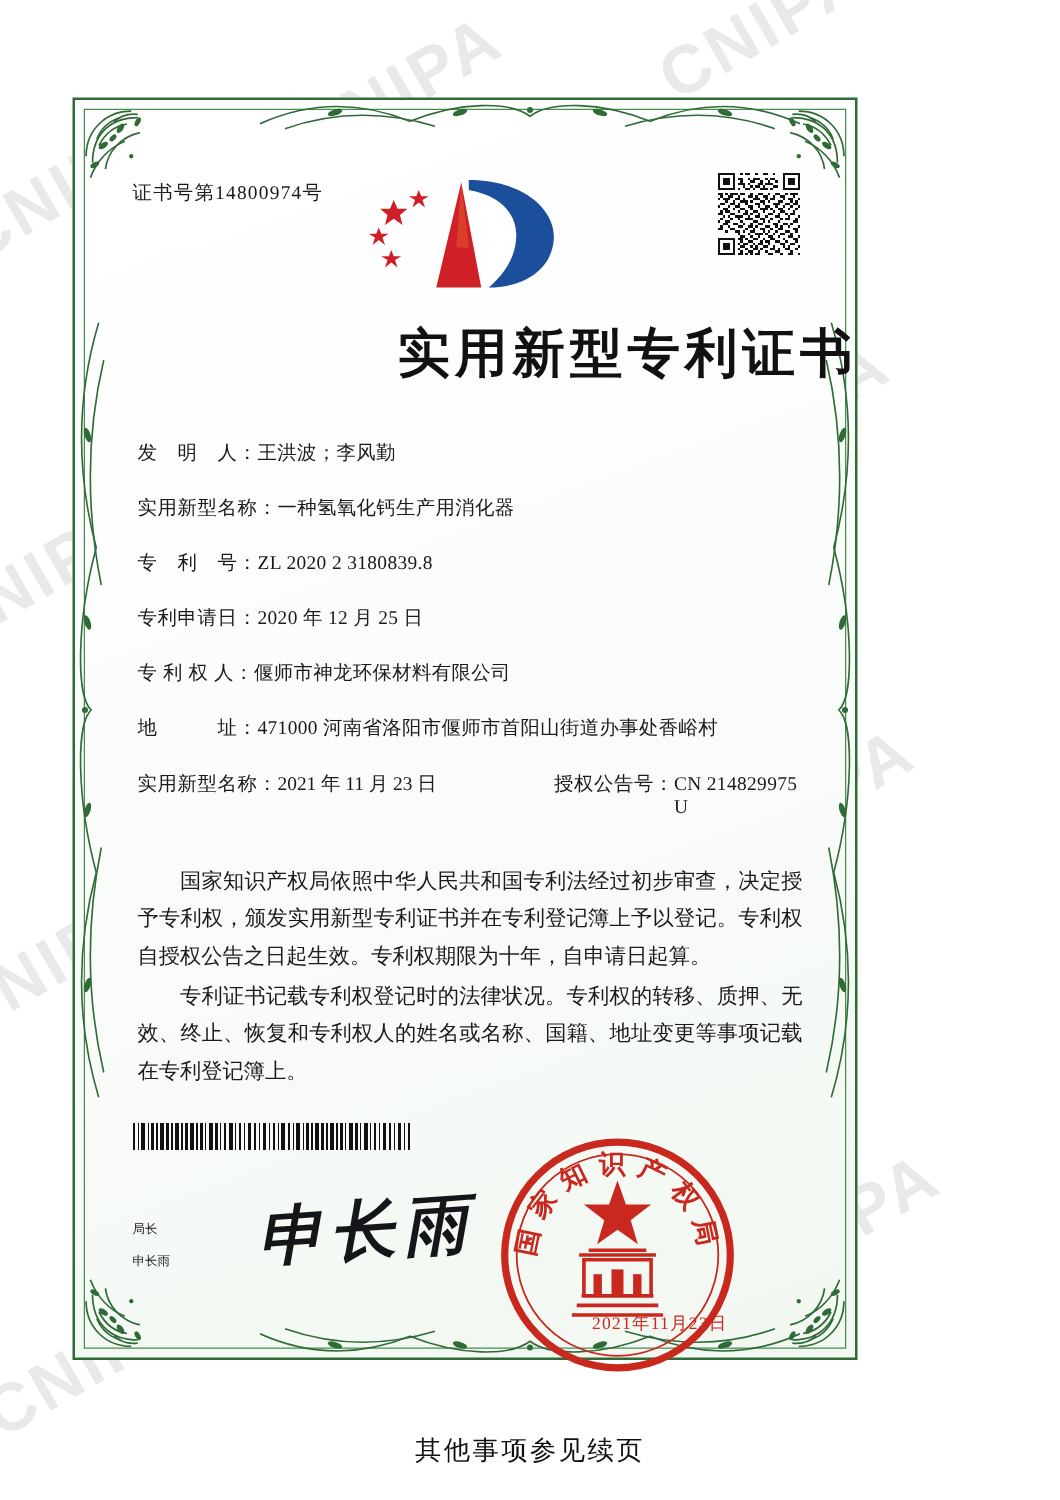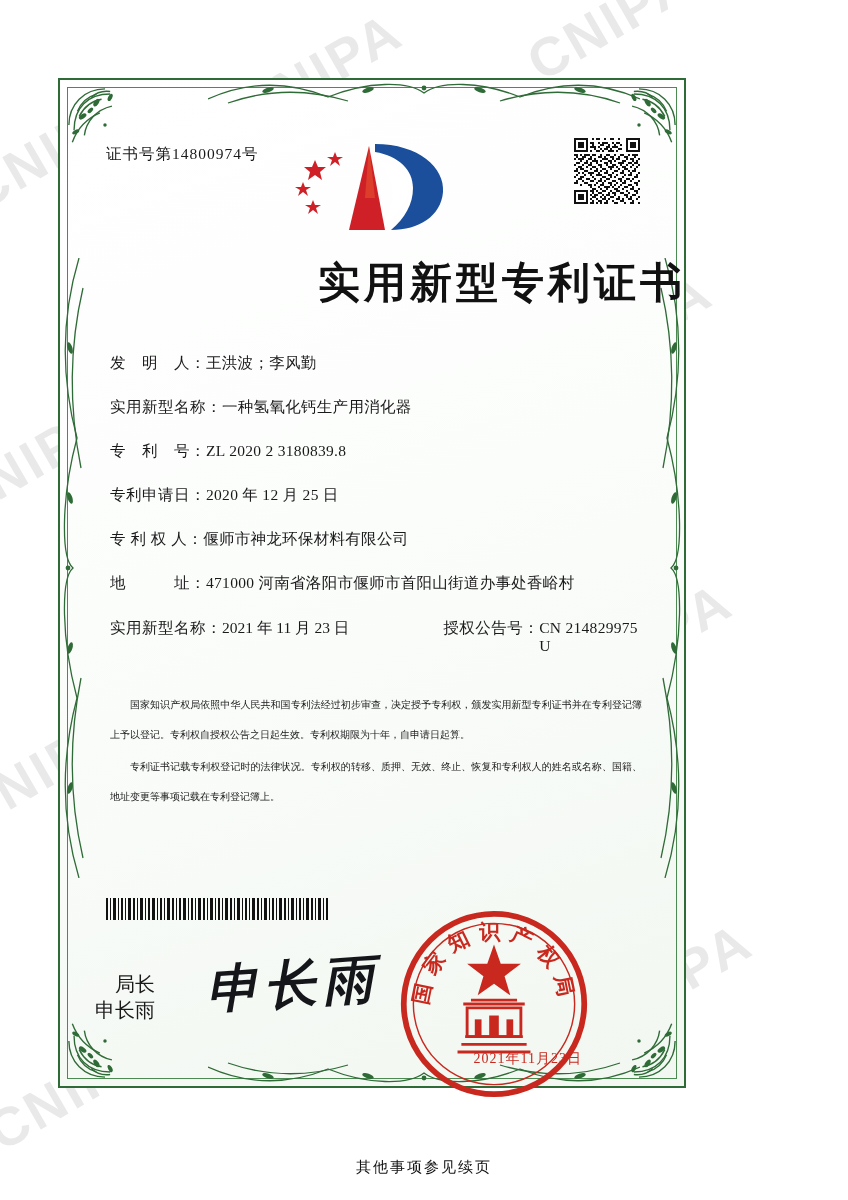--- a/index.html
+++ b/index.html
@@ -142,44 +142,43 @@
   }
   .field-row.dual .field-label { flex: 0 0 auto; }
   .field-row.dual .field-value-a { width: 246px; }
   .field-row.dual .field-label-b { margin-left: 0; }
 
   .paragraphs {
     position: absolute;
     left: 52px;
     right: 44px;
     top: 612px;
-    font-size: 10px;
+    font-size: 17px;
     line-height: 30px;
     text-align: justify;
   }
   .paragraphs p {
     margin: 0 0 2px 0;
     text-indent: 2em;
   }
 
   .barcode {
     position: absolute;
     left: 48px;
     top: 820px;
     width: 224px;
     height: 22px;
   }
 
   .signature-block {
     position: absolute;
-    left: 37px;
+    left: 48px;
     top: 893px;
-    font-size: 20px;
+    font-size: 10px;
     line-height: 26px;
-    text-align: right;
   }
   .signature-script {
     position: absolute;
     left: 148px;
     top: 872px;
     font-size: 52px;
     font-family: "Liberation Serif", serif;
     font-style: italic;
     font-weight: bold;
     color: #15161a;
@@ -213,25 +212,24 @@
     font-size: 15px;
     letter-spacing: 1px;
   }
 
   .footer-note {
     position: absolute;
     left: 0;
     right: 0;
     top: 1146px;
     text-align: center;
-    font-size: 15px;
+    font-size: 21px;
     letter-spacing: 2px;
     z-index: 4;
     color: #111;
-    margin-top: 12px;
   }
 </style>
 </head>
 <body>
 
 <div class="watermark-layer">
   <div class="wm" style="left:-40px; top:120px; font-size:54px;">CNIPA</div>
   <div class="wm" style="left:230px; top:40px; font-size:54px;">CNIPA</div>
   <div class="wm" style="left:520px; top:-10px; font-size:54px;">CNIPA</div>
   <div class="wm" style="left:-60px; top:430px; font-size:54px;">CNIPA</div>

